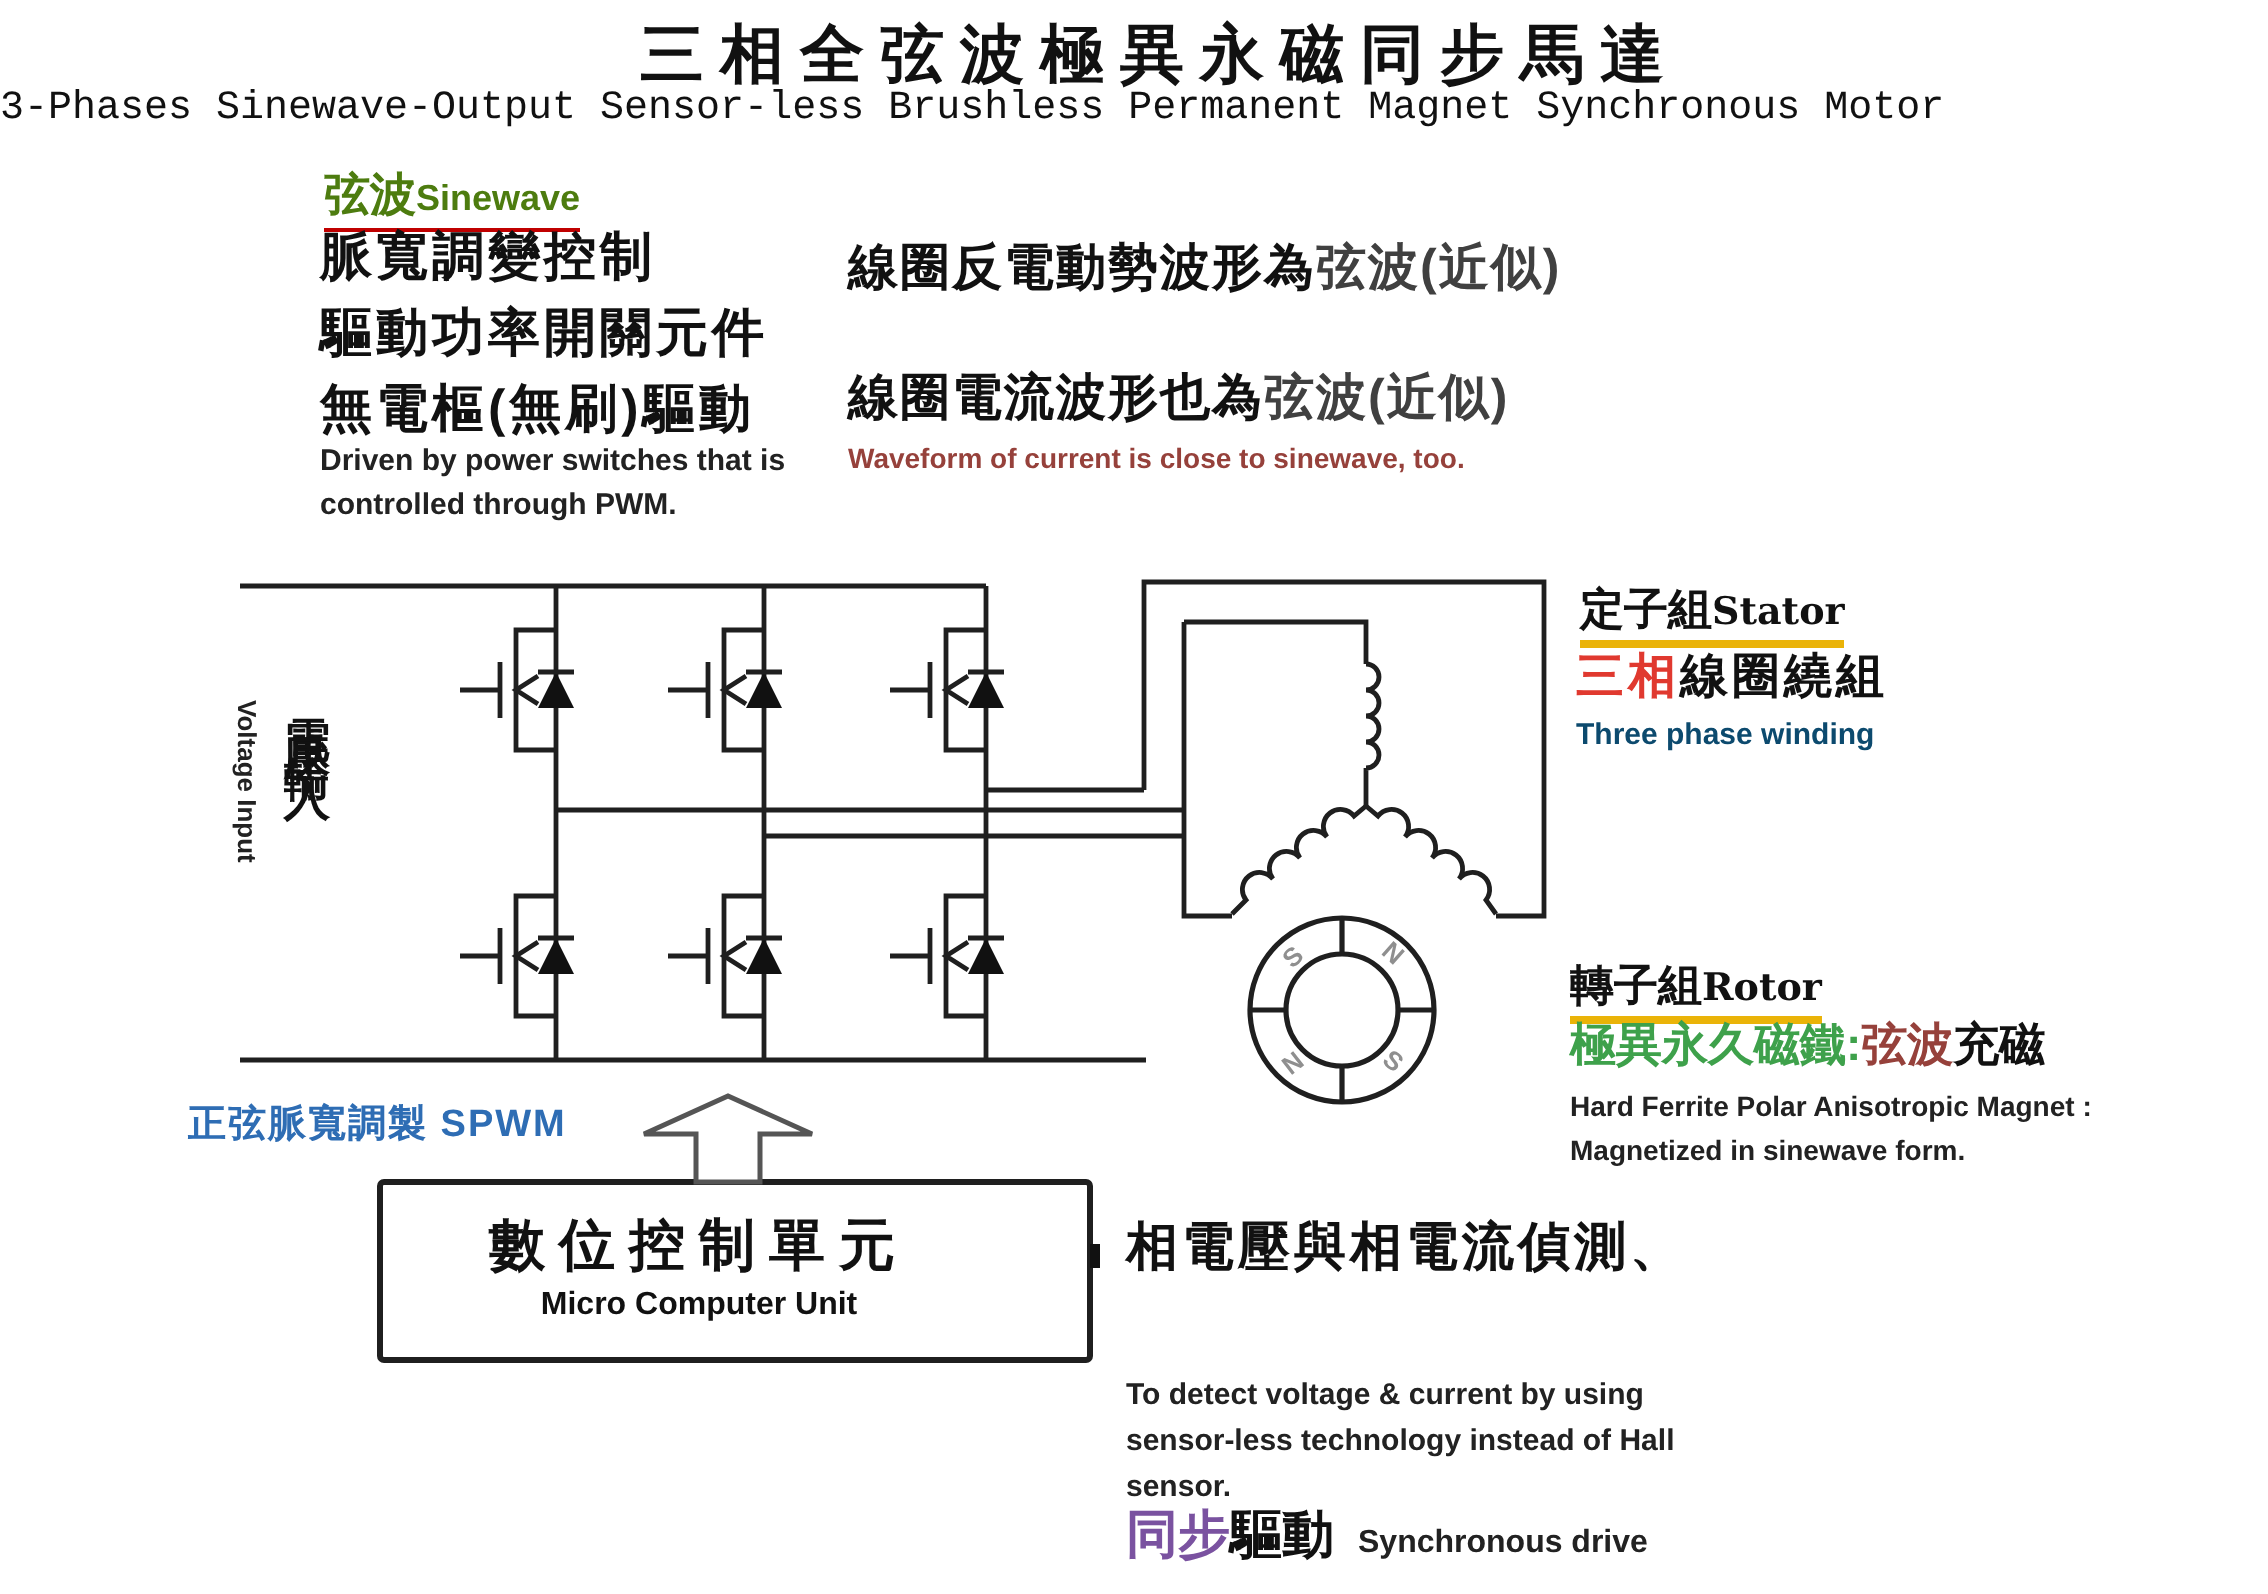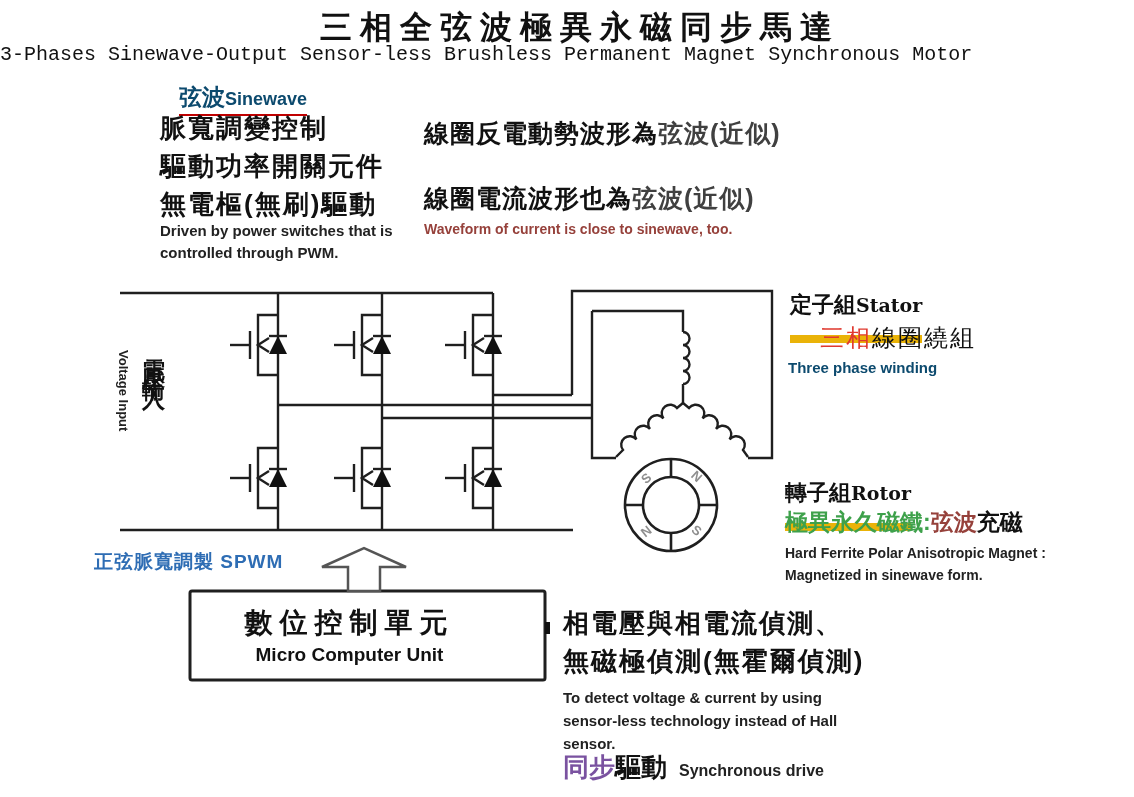--- a/index.html
+++ b/index.html
@@ -14,22 +14,22 @@
     font-family:"DejaVu Serif",serif;font-weight:bold;
     font-size:32px;letter-spacing:8px;color:#111;white-space:nowrap;padding-left:26px;
   }
   .subtitle{
     left:0;right:0;top:43px;text-align:left;
     font-family:"Liberation Mono",monospace;
     font-size:20px;color:#111;white-space:nowrap;
   }
   
   .sinewave-head{
-    left:162px;top:82px;font-size:23px;font-weight:bold;color:#0c4a6e;
-    border-bottom:2px solid #C00000;padding-bottom:1px;white-space:nowrap;margin-left:17px;
+    left:162px;top:82px;font-size:23px;font-weight:bold;color:#4d7c0f;
+    border-bottom:2px solid #C00000;padding-bottom:1px;white-space:nowrap;
   }
   .sinewave-head .en{font-size:18px;}
   .pwm-lines{left:160px;top:109px;font-size:26px;font-weight:bold;color:#111;
     line-height:38px;white-space:nowrap;letter-spacing:2px;}
   .pwm-en{left:160px;top:220px;font-size:15px;font-weight:bold;color:#222;line-height:22px;}
   
   .bemf{left:424px;white-space:nowrap;font-weight:bold;}
   .bemf-cjk{font-size:25px;color:#111;letter-spacing:1px;}
   .bemf-cjk .dr{color:#404040;}
   .bemf-en{font-size:14px;color:#96413B;}
@@ -38,37 +38,37 @@
     left:139px;top:341px;font-size:23px;font-weight:bold;color:#111;
     writing-mode:vertical-rl;text-orientation:upright;letter-spacing:9px;
   }
   .vin-en{
     left:131px;top:350px;font-size:13px;font-weight:bold;color:#222;
     transform:rotate(90deg);transform-origin:0 0;white-space:nowrap;
   }
   .spwm{left:94px;top:549px;font-size:19px;font-weight:bold;color:#2E6DB4;
     letter-spacing:1px;white-space:nowrap;}
   
-  .blk-title{font-weight:bold;color:#111;border-bottom:8px solid #eab308;
-    padding-bottom:15px;white-space:nowrap;}
+  .blk-title{font-weight:bold;color:#111;border-bottom:4px solid #eab308;
+    padding-bottom:0;white-space:nowrap;}
   .blk-title .cjk{font-size:22px;}
   .blk-title .en{font-size:19px;font-family:"DejaVu Serif",serif;}
-  .stator-line{left:788px;top:322px;font-size:24px;font-weight:normal;
-    color:#111;letter-spacing:2px;white-space:nowrap;margin-left:32px;}
+  .stator-line{left:788px;top:322px;font-size:24px;font-weight:bold;
+    color:#111;letter-spacing:2px;white-space:nowrap;}
   .stator-line .rd{color:#E0392F;}
   .small-en{font-size:15px;font-weight:bold;color:#0c4a6e;white-space:nowrap;}
   .rotor-line{left:785px;top:507px;font-size:23px;font-weight:bold;white-space:nowrap;}
   .rotor-line .gr{color:#3EA14B;}
   .rotor-line .dr{color:#96413B;}
   .rotor-line .bk{color:#111;}
   .rotor-en{left:785px;font-size:14px;font-weight:bold;color:#222;white-space:nowrap;}
   
   .mcu-text{left:190px;top:604px;width:319px;text-align:center;color:#111;}
   .mcu-cjk{font-size:28px;font-weight:bold;letter-spacing:7px;white-space:nowrap;}
-  .mcu-en{font-size:19px;font-weight:bold;margin-top:2px;}
+  .mcu-en{font-size:16px;font-weight:bold;margin-top:2px;}
   
   .det-cjk{left:563px;font-size:26px;font-weight:bold;color:#111;
     letter-spacing:2px;white-space:nowrap;}
   .det-en{left:563px;top:686px;font-size:15px;font-weight:bold;color:#222;line-height:23px;}
   .sync-line{left:563px;top:750px;white-space:nowrap;font-weight:bold;}
   .sync-line .pp{color:#7A52A0;font-size:26px;}
   .sync-line .bk{color:#111;font-size:26px;}
   .sync-line .en{color:#222;font-size:16px;margin-left:12px;}
   svg text{font-family:"Liberation Sans",sans-serif;}
 </style>
@@ -179,21 +179,20 @@
   </div>
   <div class="abs rotor-en" style="top:545px">Hard Ferrite Polar Anisotropic Magnet :</div>
   <div class="abs rotor-en" style="top:567px">Magnetized in sinewave form.</div>
 
   <div class="abs mcu-text">
     <div class="mcu-cjk">數位控制單元</div>
     <div class="mcu-en">Micro Computer Unit</div>
   </div>
 
   <div class="abs det-cjk" style="top:606px">相電壓與相電流偵測、</div>
-  <div class="abs det-cjk" style="top:644px">無磁極偵測(無霍爾偵測)</div>
   <div class="abs det-en">
     <div>To detect voltage &amp; current by using</div>
     <div>sensor-less technology instead of Hall</div>
     <div>sensor.</div>
   </div>
   <div class="abs sync-line">
     <span class="pp">同步</span><span class="bk">驅動</span><span class="en">Synchronous drive</span>
   </div>
 
 </div>

